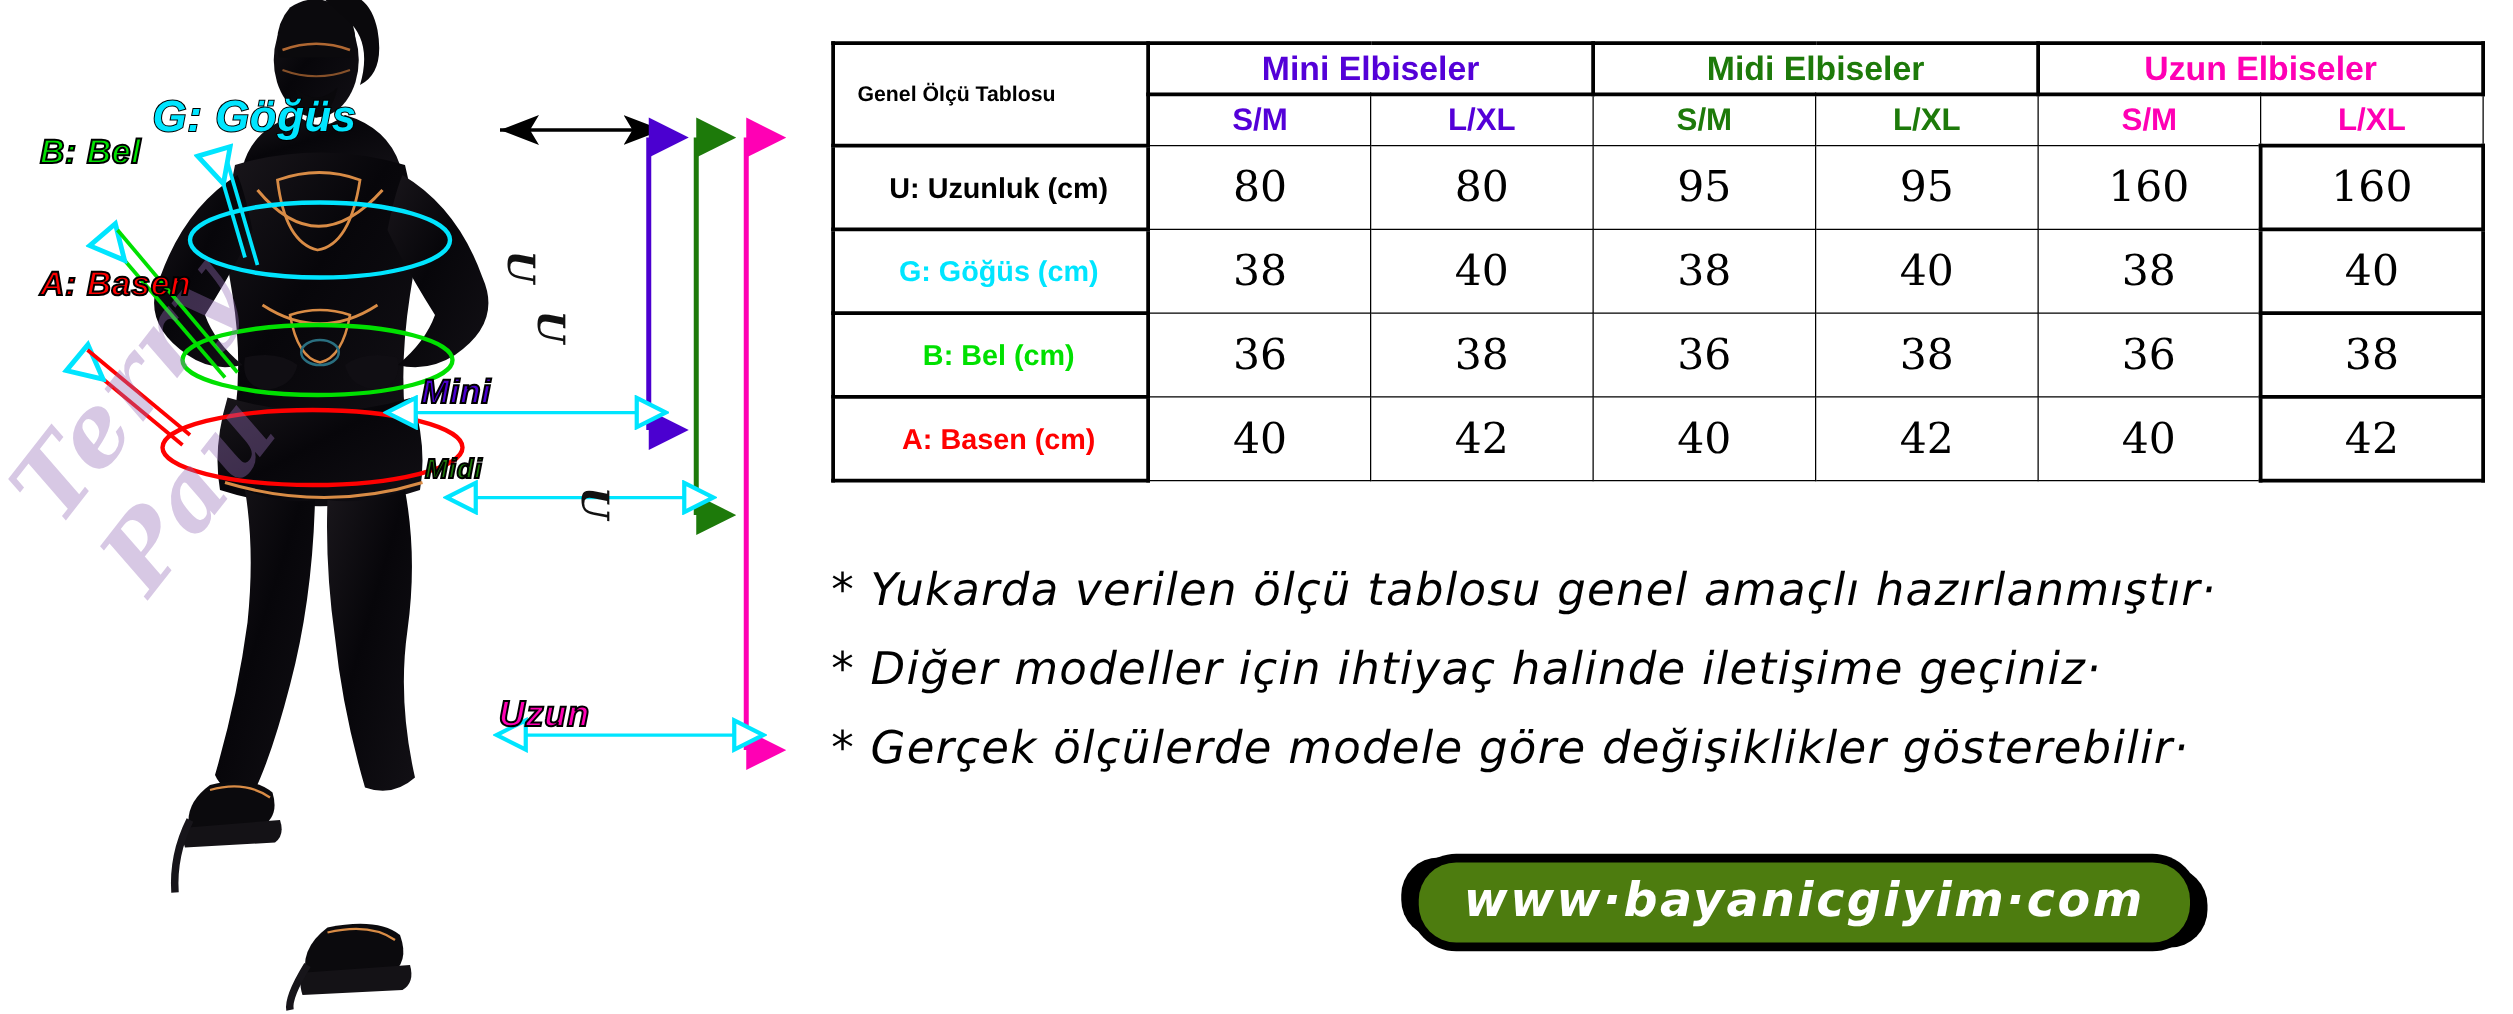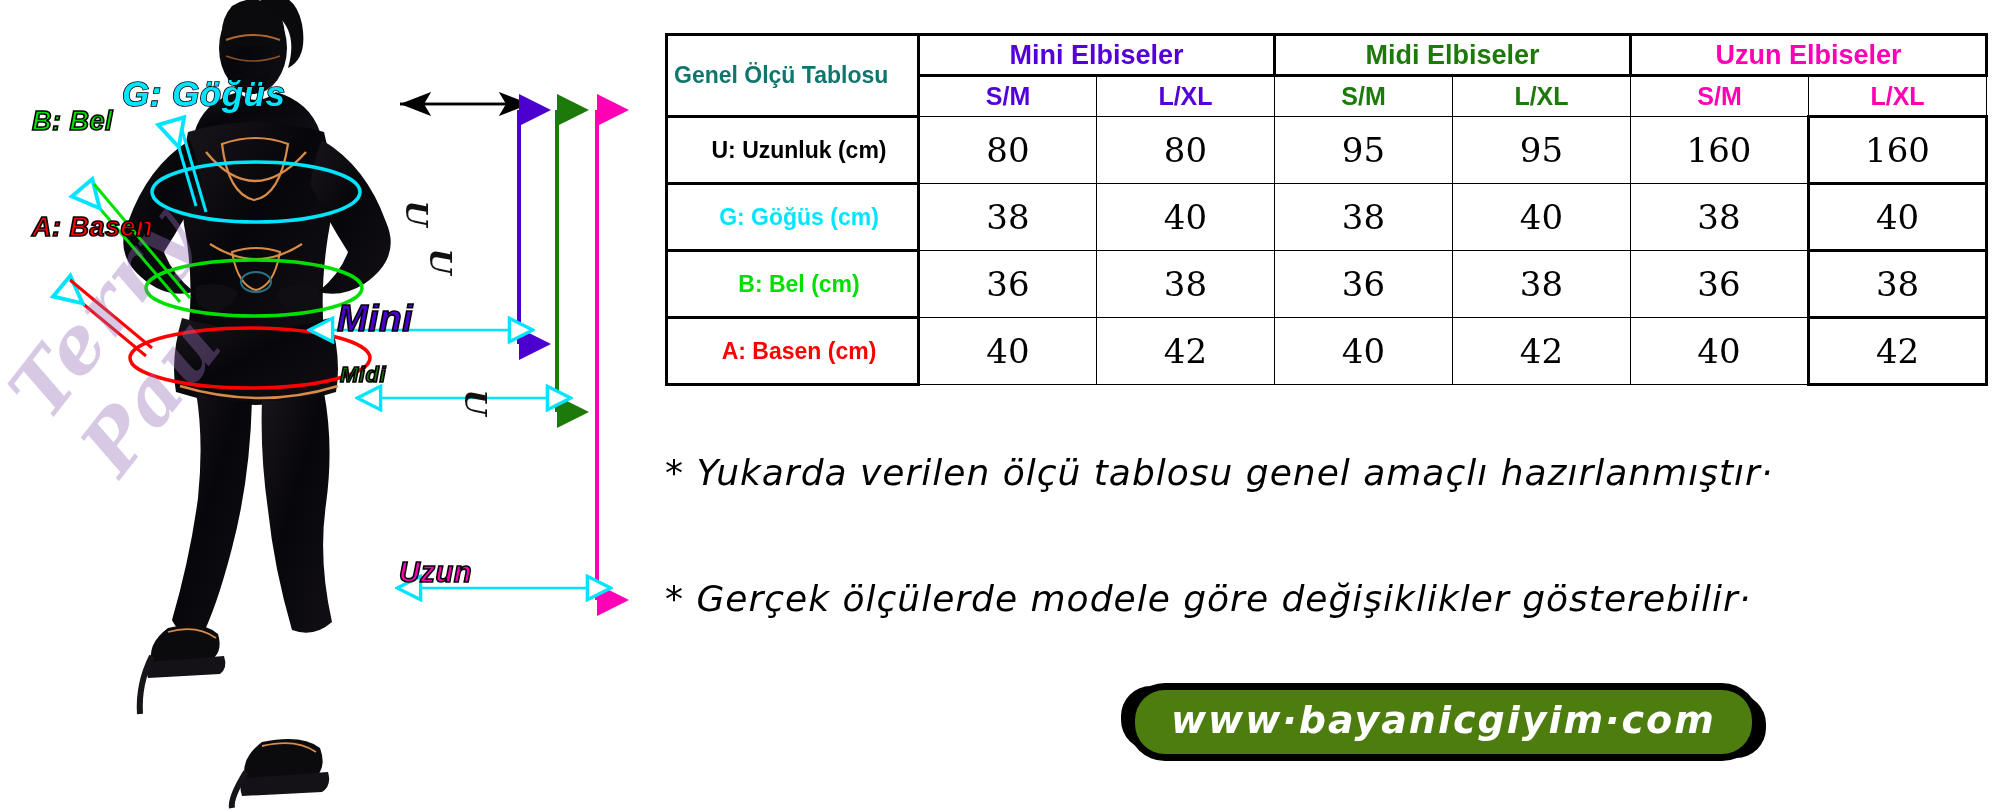--- a/index.html
+++ b/index.html
@@ -30,22 +30,22 @@
              transform:rotate(-52deg);pointer-events:none;
              letter-spacing:3px;}
 
   
   #right{position:absolute;left:645px;top:0;width:1365px;height:811px;}
 
   table.sizes{position:absolute;left:20px;top:33px;width:1320px;
               border-collapse:collapse;table-layout:fixed;background:#fff;}
   table.sizes td{border:1px solid #000;text-align:center;vertical-align:middle;}
   table.sizes .outer{border:3px solid #000;}
-  .thead-title{font-size:23px;font-weight:bold;color:#0f766e;
-               text-align:left !important;padding-left:6px;}
+  .thead-title{font-size:17px;font-weight:bold;color:#000000;
+               text-align:left !important;padding-left:18px;}
   .grp{font-size:27px;font-weight:bold;height:36px;}
   .grp.mini{color:#5400d8;} .grp.midi{color:#1d7a0a;} .grp.uzun{color:#ff00b4;}
   .sz{font-size:25px;font-weight:bold;height:36px;}
   .sz.mini{color:#5400d8;} .sz.midi{color:#1d7a0a;} .sz.uzun{color:#ff00b4;}
   .rowlabel{font-size:23px;font-weight:bold;text-align:right;
             padding-left:14px;height:62px;}
   .rl-u{color:#000;} .rl-g{color:#00e5ff;} .rl-b{color:#00e000;} .rl-a{color:#ff0000;}
   .val{font-size:34px;font-family:"DejaVu Serif",serif;color:#000;}
 
   .note{position:absolute;left:20px;font-family:"DejaVu Sans",sans-serif;
@@ -170,21 +170,21 @@
       <path d="M418 588 L590 588" marker-start="url(#mkCyanL)" marker-end="url(#mkCyanR)"></path>
     </g>
   </svg>
 
   <div id="watermark">Terry Pau</div>
 
   <div class="ann-label ann-cyan" style="left:122px;top:74px;font-size:35px;">G: Göğüs</div>
   <div class="ann-label ann-green" style="left:32px;top:106px;font-size:27px;">B: Bel</div>
   <div class="ann-label ann-red" style="left:32px;top:212px;font-size:27px;">A: Basen</div>
 
-  <div class="ann-label ann-purple" style="left:337px;top:298px;font-size:37px;">Mini</div>
+  <div class="ann-label ann-purple" style="left:337px;top:298px;font-size:27px;">Mini</div>
   <div class="ann-label ann-dgreen" style="left:340px;top:362px;font-size:22px;">Midi</div>
   <div class="ann-label ann-magenta" style="left:386px;top:556px;font-size:29px;margin-left:13px;">Uzun</div>
 
   <div class="u-mark" style="left:403px;top:196px;">U</div>
   <div class="u-mark" style="left:427px;top:244px;">U</div>
   <div class="u-mark" style="left:462px;top:385px;">U</div>
 </div>
 
 <div id="right">
 
@@ -247,16 +247,17 @@
         <td class="val">42</td>
         <td class="val">40</td>
         <td class="val">42</td>
         <td class="val">40</td>
         <td class="val outer">42</td>
       </tr>
     </tbody>
   </table>
 
   <div class="note" id="note1">* Yukarda verilen ölçü tablosu genel amaçlı hazırlanmıştır·</div>
+  <div class="note" id="note2">* Diğer modeller için ihtiyaç halinde iletişime geçiniz·</div>
   <div class="note" id="note3">* Gerçek ölçülerde modele göre değişiklikler  gösterebilir·</div>
 
   <div id="urlbanner">www·bayanicgiyim·com</div>
 </div>
 
 </body></html>

